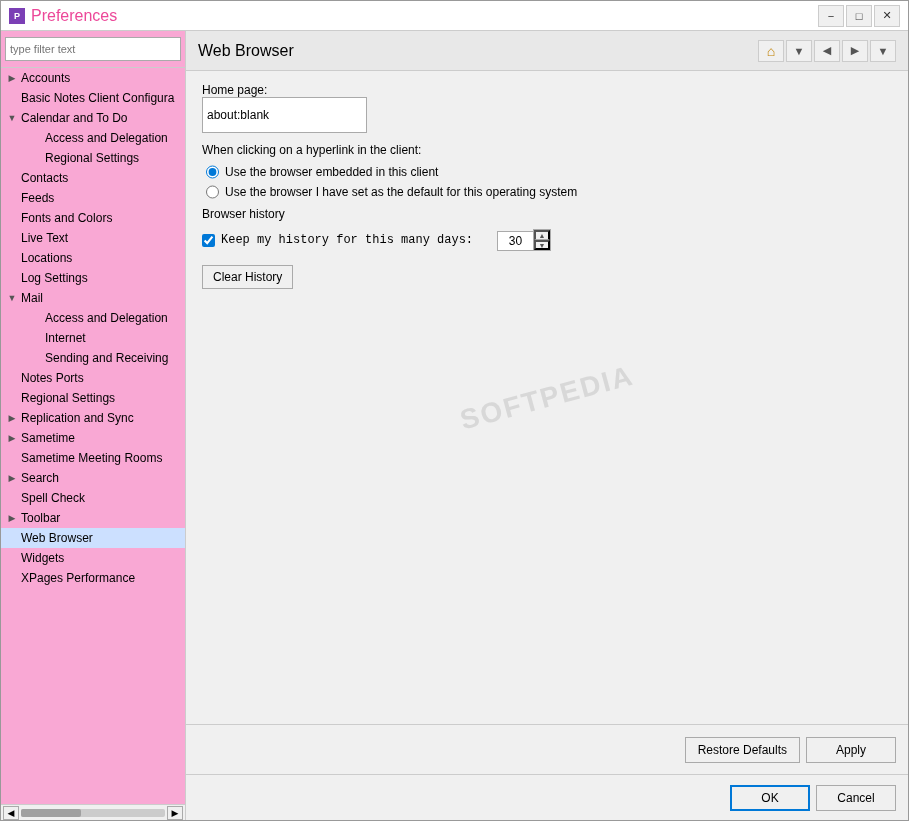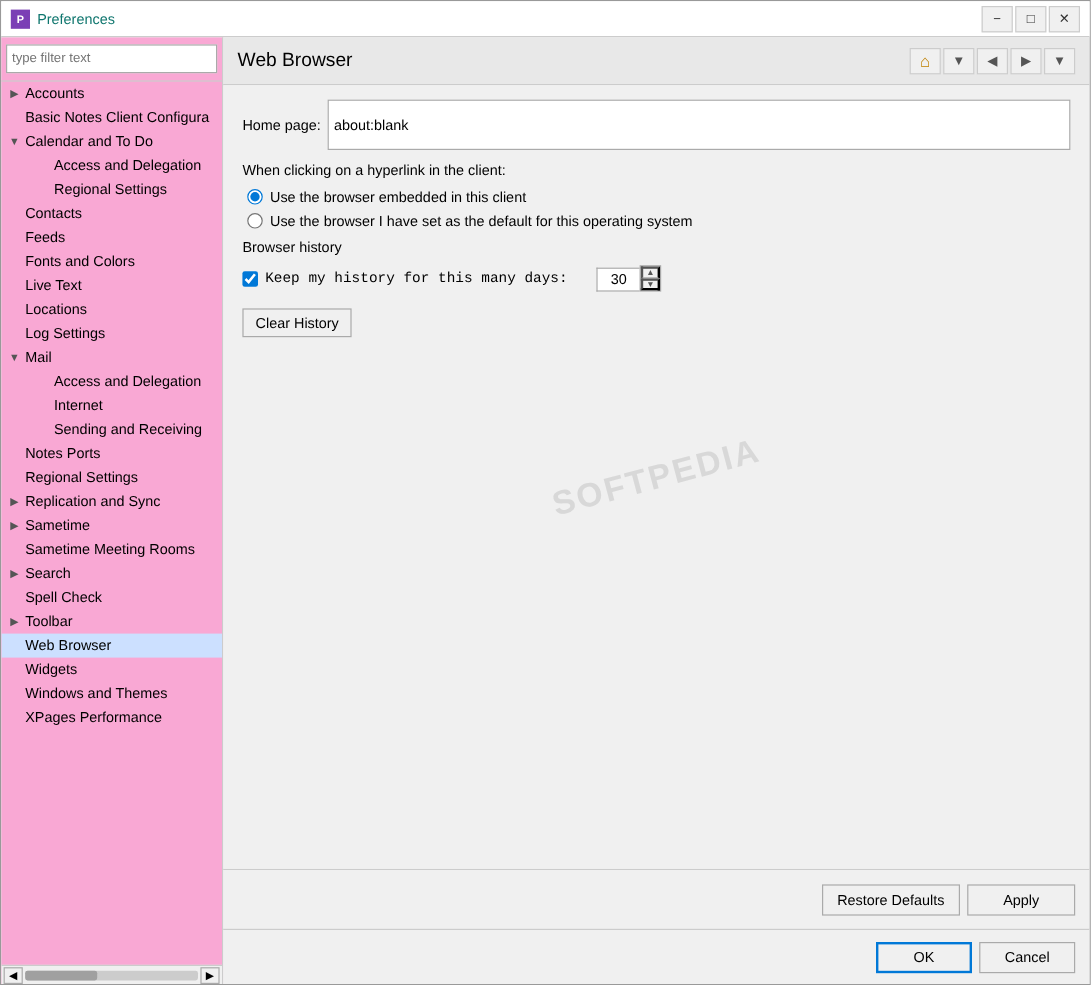--- a/index.html
+++ b/index.html
@@ -42,22 +42,22 @@
       display: flex;
       align-items: center;
       justify-content: center;
       color: white;
       font-size: 10px;
       font-weight: bold;
     }
 
     .title-bar-title {
       flex: 1;
-      font-size: 12px;
-      color: #0f766e;
+      font-size: 16px;
+      color: #ec4899;
     }
 
     .title-bar-controls {
       display: flex;
       gap: 2px;
     }
 
     .title-bar-btn {
       width: 26px;
       height: 22px;
@@ -185,36 +185,37 @@
       cursor: pointer;
       display: flex;
       align-items: center;
       justify-content: center;
       font-size: 11px;
       color: #555;
     }
 
     .form-row {
       display: flex;
-      align-items: center;
+      align-items: flex-start;
       margin-bottom: 10px;
+      flex-direction: column;
     }
 
     .form-label {
       font-size: 12px;
       color: #000;
       margin-right: 6px;
       white-space: nowrap;
     }
 
     .form-input {
       flex: 1;
       height: 22px;
       border: 1px solid #aaa;
-      padding: 20px 4px;
+      padding: 10px 4px;
       font-size: 12px;
       background: #fff;
       outline: none;
     }
 
     .form-note {
       font-size: 12px;
       color: #000;
       margin-bottom: 8px;
     }
@@ -541,24 +542,20 @@
         <div class="tree-item selected">
           <span class="tree-arrow none"></span>
           <span class="tree-label">Web Browser</span>
         </div>
 
         <div class="tree-item">
           <span class="tree-arrow none"></span>
           <span class="tree-label">Widgets</span>
         </div>
 
-        <div class="tree-item">
-          <span class="tree-arrow none"></span>
-          <span class="tree-label">Windows and Themes</span>
-        </div>
 
         <div class="tree-item">
           <span class="tree-arrow none"></span>
           <span class="tree-label">XPages Performance</span>
         </div>
 
       </div>
 
       <div class="sidebar-scrollbar-area">
         <div style="display:flex; align-items:center; width:100%; padding: 0 2px;">

